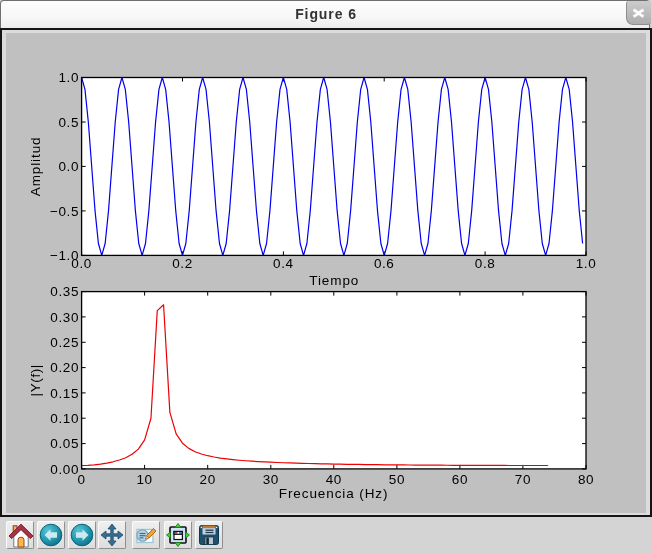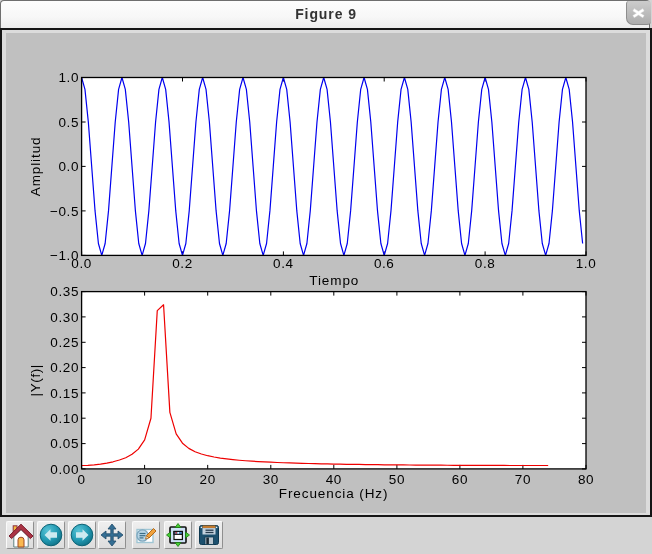--- a/index.html
+++ b/index.html
@@ -10,21 +10,21 @@
 #canvas{position:absolute;left:4px;top:3px;width:640px;height:480px;background:#c0c0c0;}
 .tbtn{position:absolute;top:521px;width:28px;height:28px;background:linear-gradient(#efefef,#dddddd);border:1px solid;border-color:#fafafa #8f8f8f #8f8f8f #fafafa;box-sizing:border-box;border-radius:2px;}
 .tbtn svg{position:absolute;left:1px;top:1px;}
 #plots{position:absolute;left:0;top:0;}
 text{font-size:13.5px;letter-spacing:0.6px;fill:#000000;font-family:"Liberation Sans",sans-serif;}
 text.lbl{letter-spacing:0.9px;}
 </style></head>
 <body>
 <div id="win">
   <div id="titlebar"></div>
-  <div id="title">Figure 9</div>
+  <div id="title">Figure 6</div>
   <div id="closebtn"></div>
     <svg id="closex" width="25" height="24" viewBox="0 0 25 24">
       <path d="M8.2 7.6 L12.5 10.3 L16.8 7.6 L18.2 10 L14.6 12.2 L18.2 14.4 L16.8 16.8 L12.5 14.1 L8.2 16.8 L6.8 14.4 L10.4 12.2 L6.8 10 Z" fill="#ffffff" stroke="#d8d8d8" stroke-width="0.4"></path>
     </svg>
   <div id="frame">
       <div id="canvas"></div>
     </div>
   <svg id="plots" width="652" height="517" viewBox="0 0 652 517">
     <rect x="81.6" y="77.5" width="504.4" height="177.9" fill="#ffffff"></rect>
     <rect x="81.6" y="291.6" width="504.4" height="177.3" fill="#ffffff"></rect>

